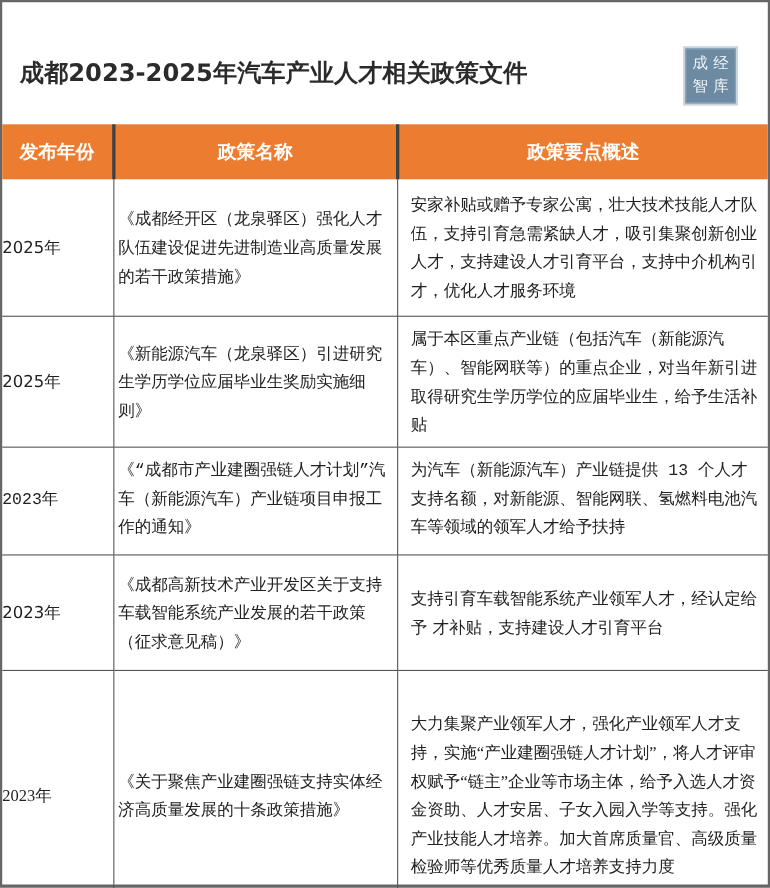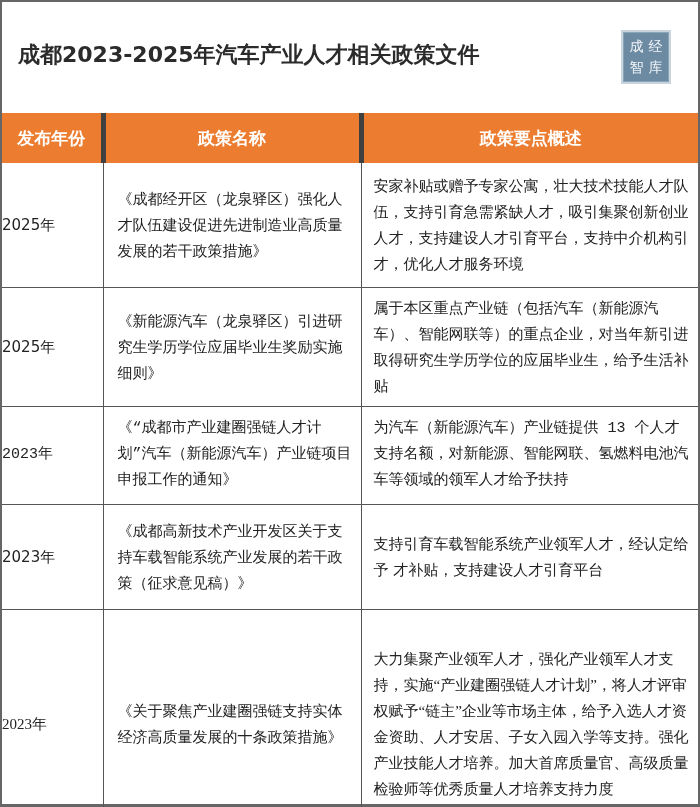--- a/index.html
+++ b/index.html
@@ -4,21 +4,21 @@
   <style>
     * { box-sizing: border-box; margin: 0; padding: 0; }
     html, body { width: 700px; height: 807px; background: #ffffff; overflow: hidden; }
     body { font-family: "DejaVu Sans", "Liberation Sans", sans-serif; color: #222; }
     .frame {
       position: absolute; left: 0; top: 0; width: 700px; height: 807px;
       border: 2px solid #666666; border-bottom-width: 3px;
       background: #ffffff;
     }
     .title-area {
-      position: absolute; left: 0; top: 0; width: 696px; height: 111px;
+      position: absolute; left: 0; top: 12px; width: 696px; height: 111px;
     }
     .title {
       position: absolute; left: 16px; top: 38px;
       font-size: 22px; font-weight: bold; color: #2b2b2b; letter-spacing: 0px;
       white-space: nowrap;
     }
     .stamp {
       position: absolute; left: 621px; top: 30px; width: 46px; height: 50px;
       background: #6c8ba3; border: 1px solid #8aa4b8;
       box-shadow: 0 0 0 2px #c9d4dd;
@@ -32,33 +32,33 @@
     table {
       position: absolute; left: 0; top: 111px; width: 696px;
       border-collapse: collapse; table-layout: fixed;
     }
     col.c1 { width: 101px; }
     col.c2 { width: 258px; }
     col.c3 { width: 337px; }
     thead th {
       background: #ec7d30; color: #ffffff; font-weight: bold; font-size: 17px;
       height: 50px; text-align: center; vertical-align: middle;
-      border-left: 5px solid #404040; border-right: 1px solid #f5c49e;
+      border-left: 3px solid #404040; border-right: 1px solid #f5c49e;
     }
     thead th:first-child { border-left: none; }
     thead th:last-child { border-right: none; }
     tbody td {
       border: 1px solid #555555; font-size: 15px; line-height: 26px;
       vertical-align: middle; color: #222;
     }
     tbody tr td:first-child { border-left: none; text-align: left; }
     tbody tr td:last-child { border-right: none; }
     tbody tr:first-child td { border-top: none; }
     tbody tr:last-child td { border-bottom: none; }
-    td.name { padding: 0 8px 0 14px; }
+    td.name { padding: 0 8px 0 4px; }
     td.summary { padding: 0 8px 0 12px; }
     tr.r1 td { height: 124px; }
     tr.r2 td { height: 119px; }
     tr.r3 td { height: 98px; font-family: Liberation Mono, monospace; }
     tr.r4 td { height: 105px; }
     tr.r5 td { height: 230px; font-family: Liberation Serif, serif; }
   </style>
 </head>
 <body>
 

